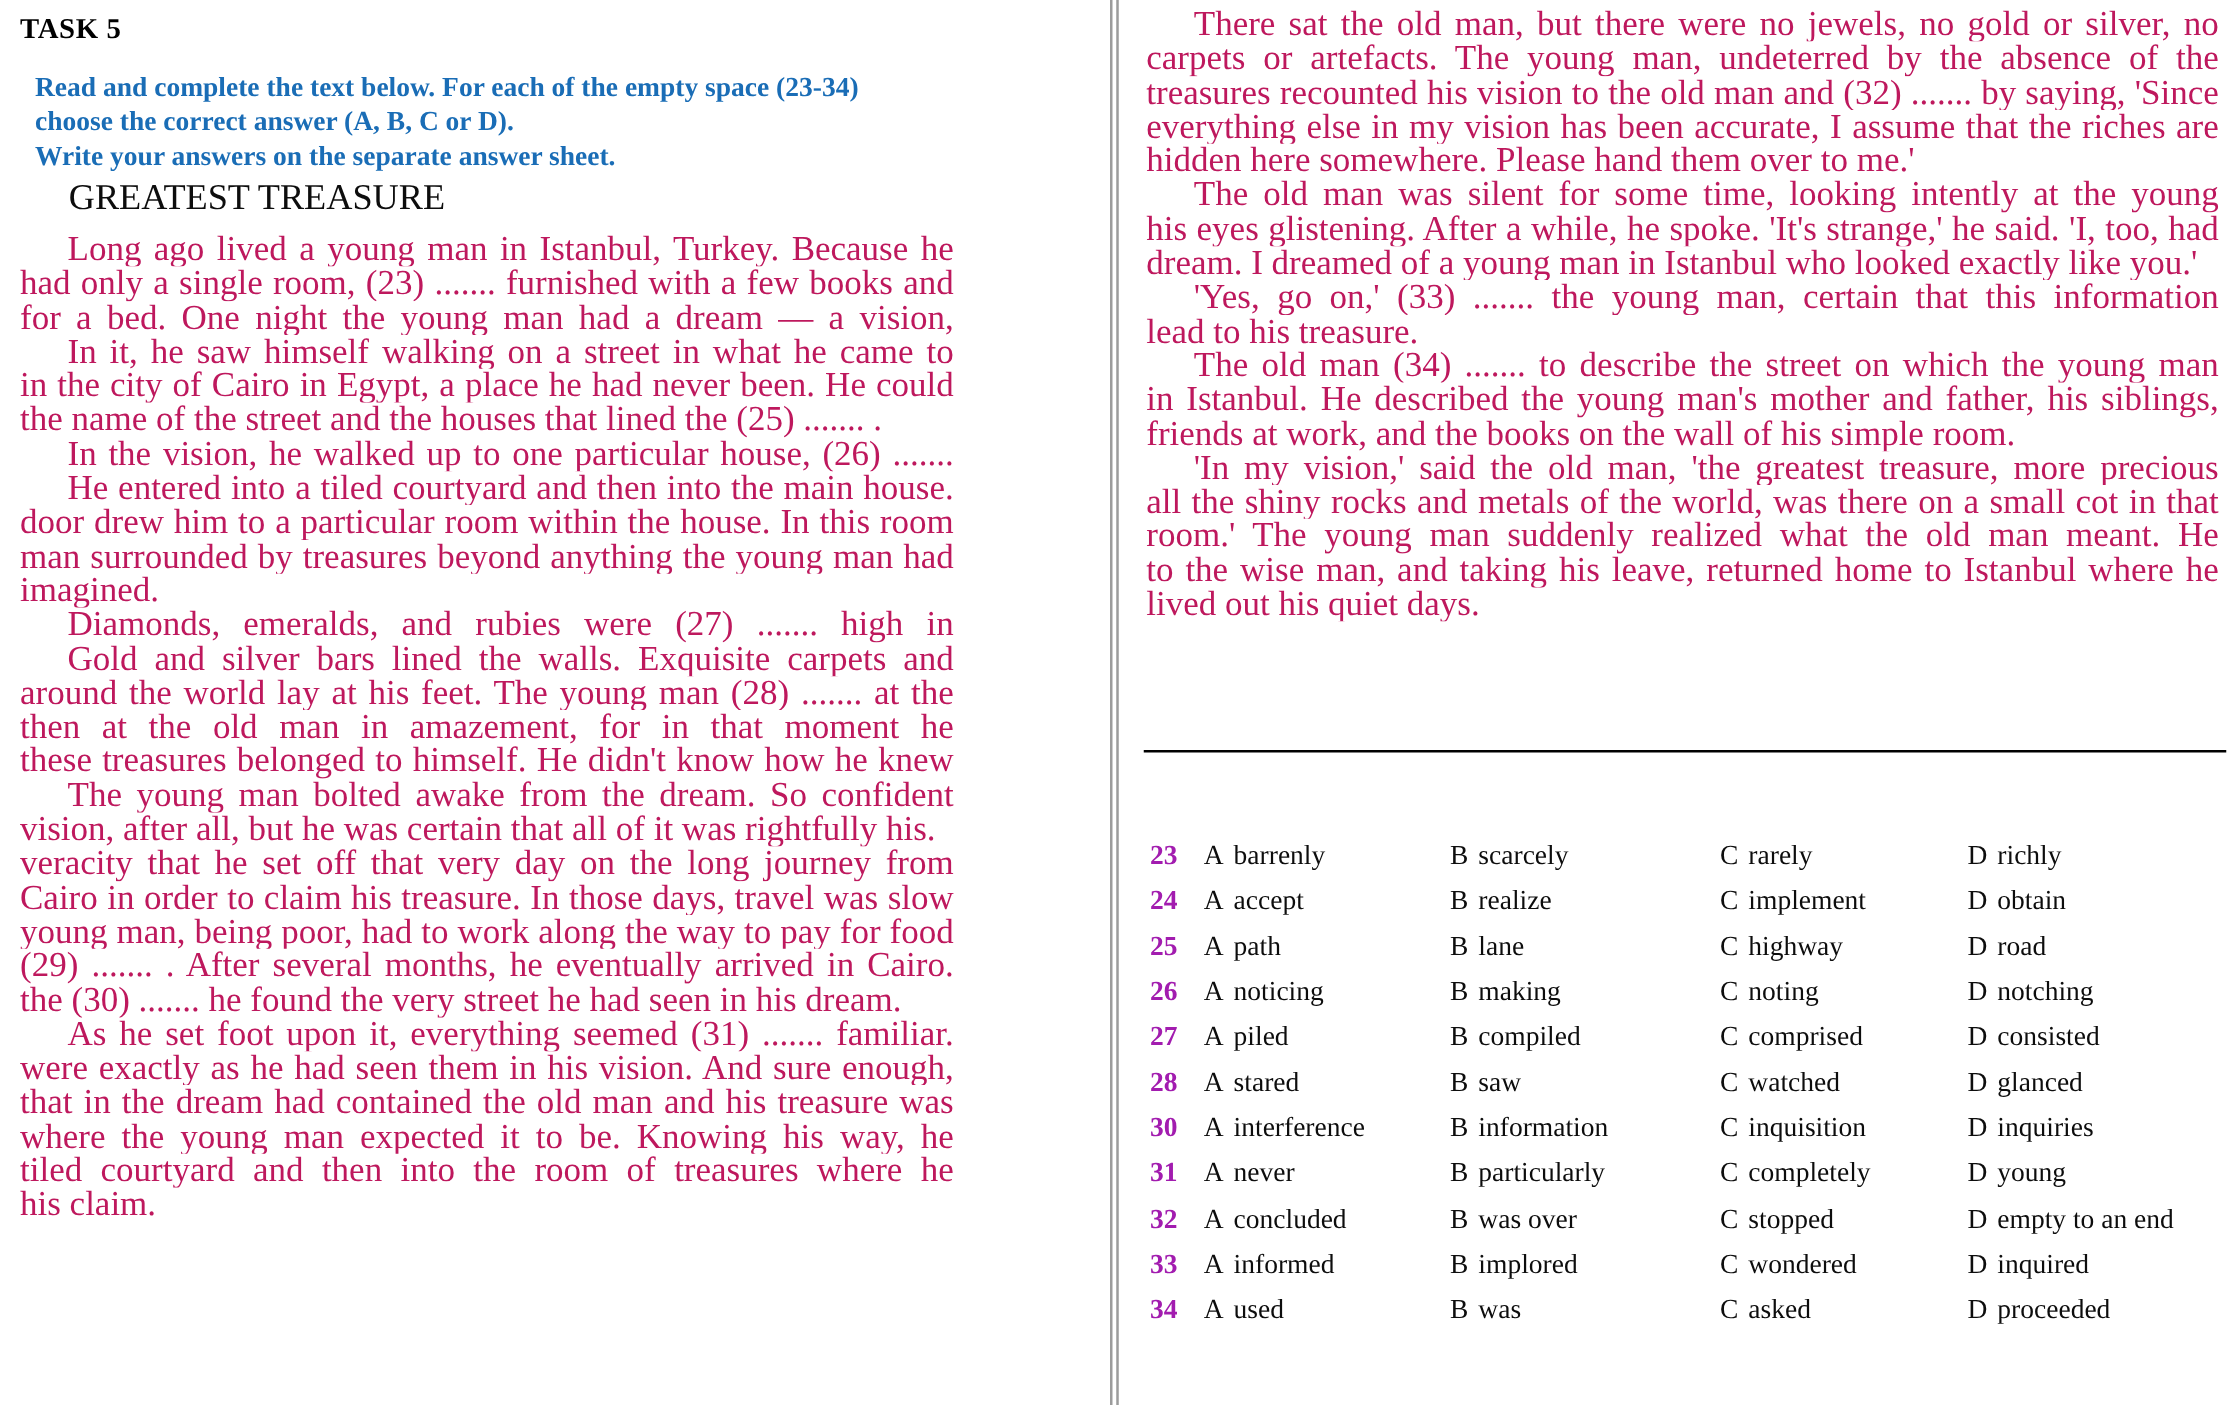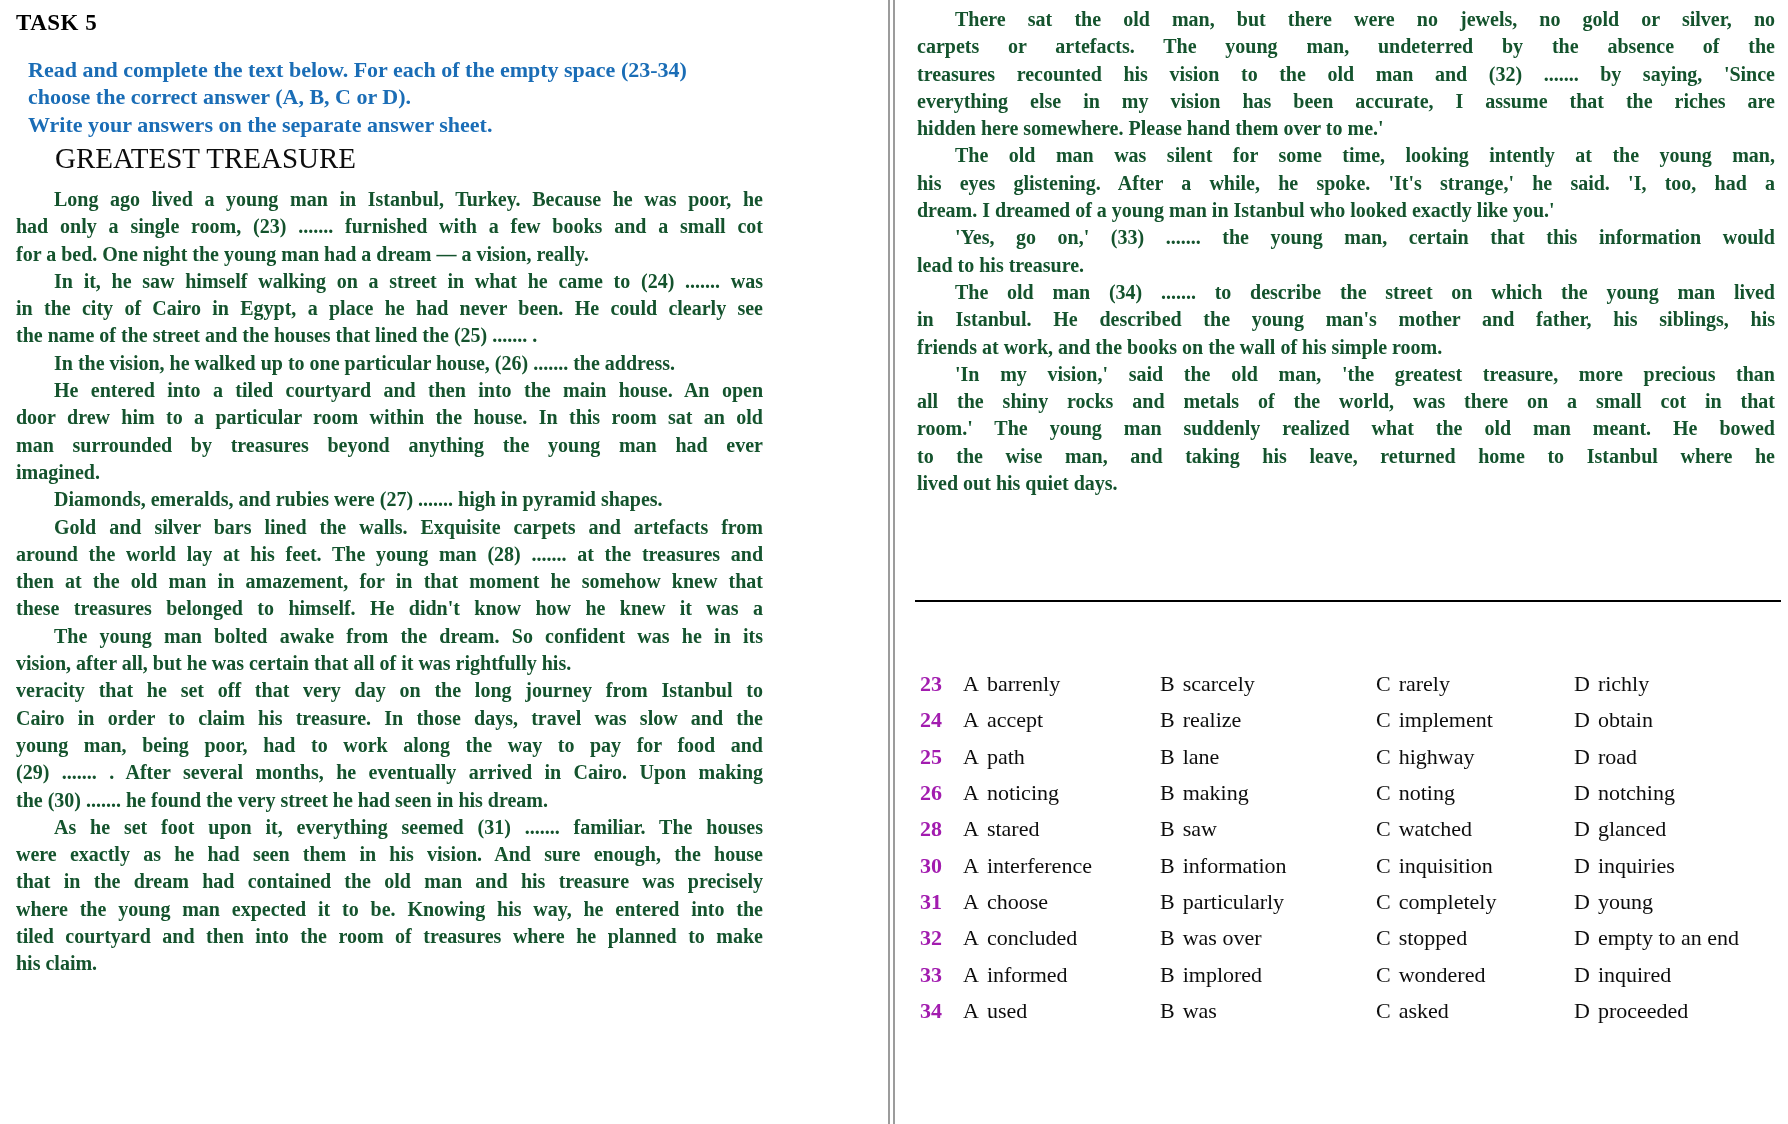--- a/index.html
+++ b/index.html
@@ -31,24 +31,23 @@
   }
   .story-title {
     position: absolute;
     left: 55px; top: 142px;
     font-size: 29px;
     font-weight: normal;
     color: #0d0d0d;
   }
   .body-col {
     position: absolute;
-    font-size: 20px;
+    font-size: 28px;
     line-height: 27.3px;
-    color: #14532d;
-    font-weight: bold;
+    color: #be185d;
   }
   .left-body  { left: 16px;  top: 186px; width: 747px; }
   .right-body { left: 917px; top: 6px;   width: 858px; }
   .line { text-align: justify; text-align-last: justify; height: 27.3px; overflow: hidden; }
   .line.endline { text-align-last: left; }
   .line.indent { padding-left: 38px; }
   .col-divider {
     position: absolute;
     left: 888px; top: 0;
     width: 3px; height: 1124px;
@@ -177,36 +176,43 @@
         <div class="opt"><span class="optletter">D</span><span>road</span></div>
       </div>
       <div class="qrow">
         <span class="qnum">26</span>
         <div class="opt"><span class="optletter">A</span><span>noticing</span></div>
         <div class="opt"><span class="optletter">B</span><span>making</span></div>
         <div class="opt"><span class="optletter">C</span><span>noting</span></div>
         <div class="opt"><span class="optletter">D</span><span>notching</span></div>
       </div>
       <div class="qrow">
+        <span class="qnum">27</span>
+        <div class="opt"><span class="optletter">A</span><span>piled</span></div>
+        <div class="opt"><span class="optletter">B</span><span>compiled</span></div>
+        <div class="opt"><span class="optletter">C</span><span>comprised</span></div>
+        <div class="opt"><span class="optletter">D</span><span>consisted</span></div>
+      </div>
+      <div class="qrow">
         <span class="qnum">28</span>
         <div class="opt"><span class="optletter">A</span><span>stared</span></div>
         <div class="opt"><span class="optletter">B</span><span>saw</span></div>
         <div class="opt"><span class="optletter">C</span><span>watched</span></div>
         <div class="opt"><span class="optletter">D</span><span>glanced</span></div>
       </div>
       <div class="qrow">
         <span class="qnum">30</span>
         <div class="opt"><span class="optletter">A</span><span>interference</span></div>
         <div class="opt"><span class="optletter">B</span><span>information</span></div>
         <div class="opt"><span class="optletter">C</span><span>inquisition</span></div>
         <div class="opt"><span class="optletter">D</span><span>inquiries</span></div>
       </div>
       <div class="qrow">
         <span class="qnum">31</span>
-        <div class="opt"><span class="optletter">A</span><span>choose</span></div>
+        <div class="opt"><span class="optletter">A</span><span>never</span></div>
         <div class="opt"><span class="optletter">B</span><span>particularly</span></div>
         <div class="opt"><span class="optletter">C</span><span>completely</span></div>
         <div class="opt"><span class="optletter">D</span><span>young</span></div>
       </div>
       <div class="qrow">
         <span class="qnum">32</span>
         <div class="opt"><span class="optletter">A</span><span>concluded</span></div>
         <div class="opt"><span class="optletter">B</span><span>was over</span></div>
         <div class="opt"><span class="optletter">C</span><span>stopped</span></div>
         <div class="opt"><span class="optletter">D</span><span>empty to an end</span></div>

